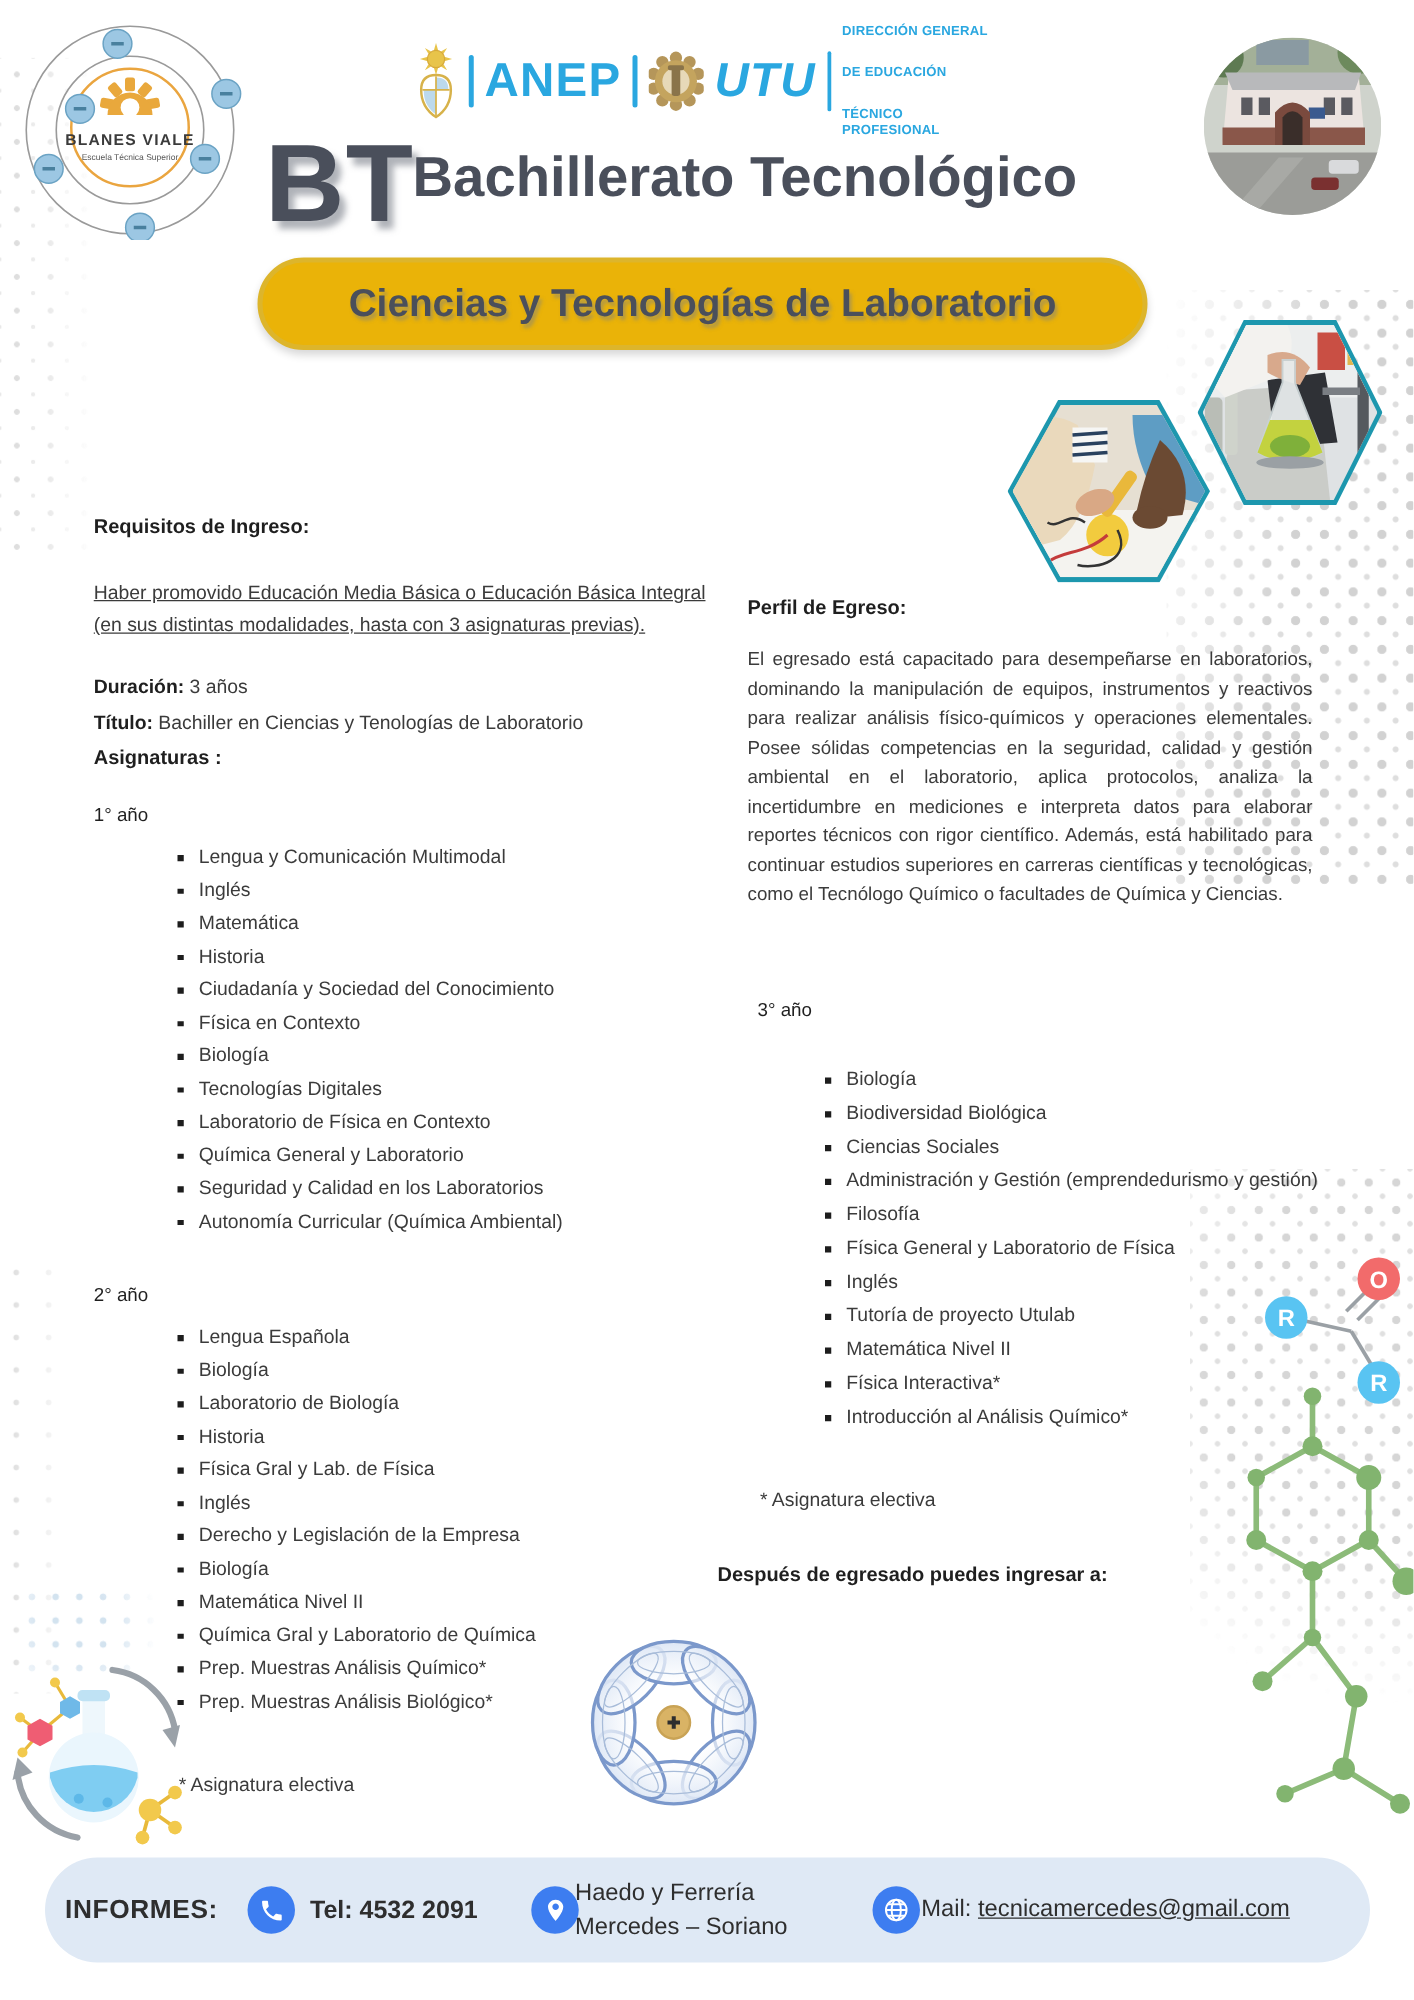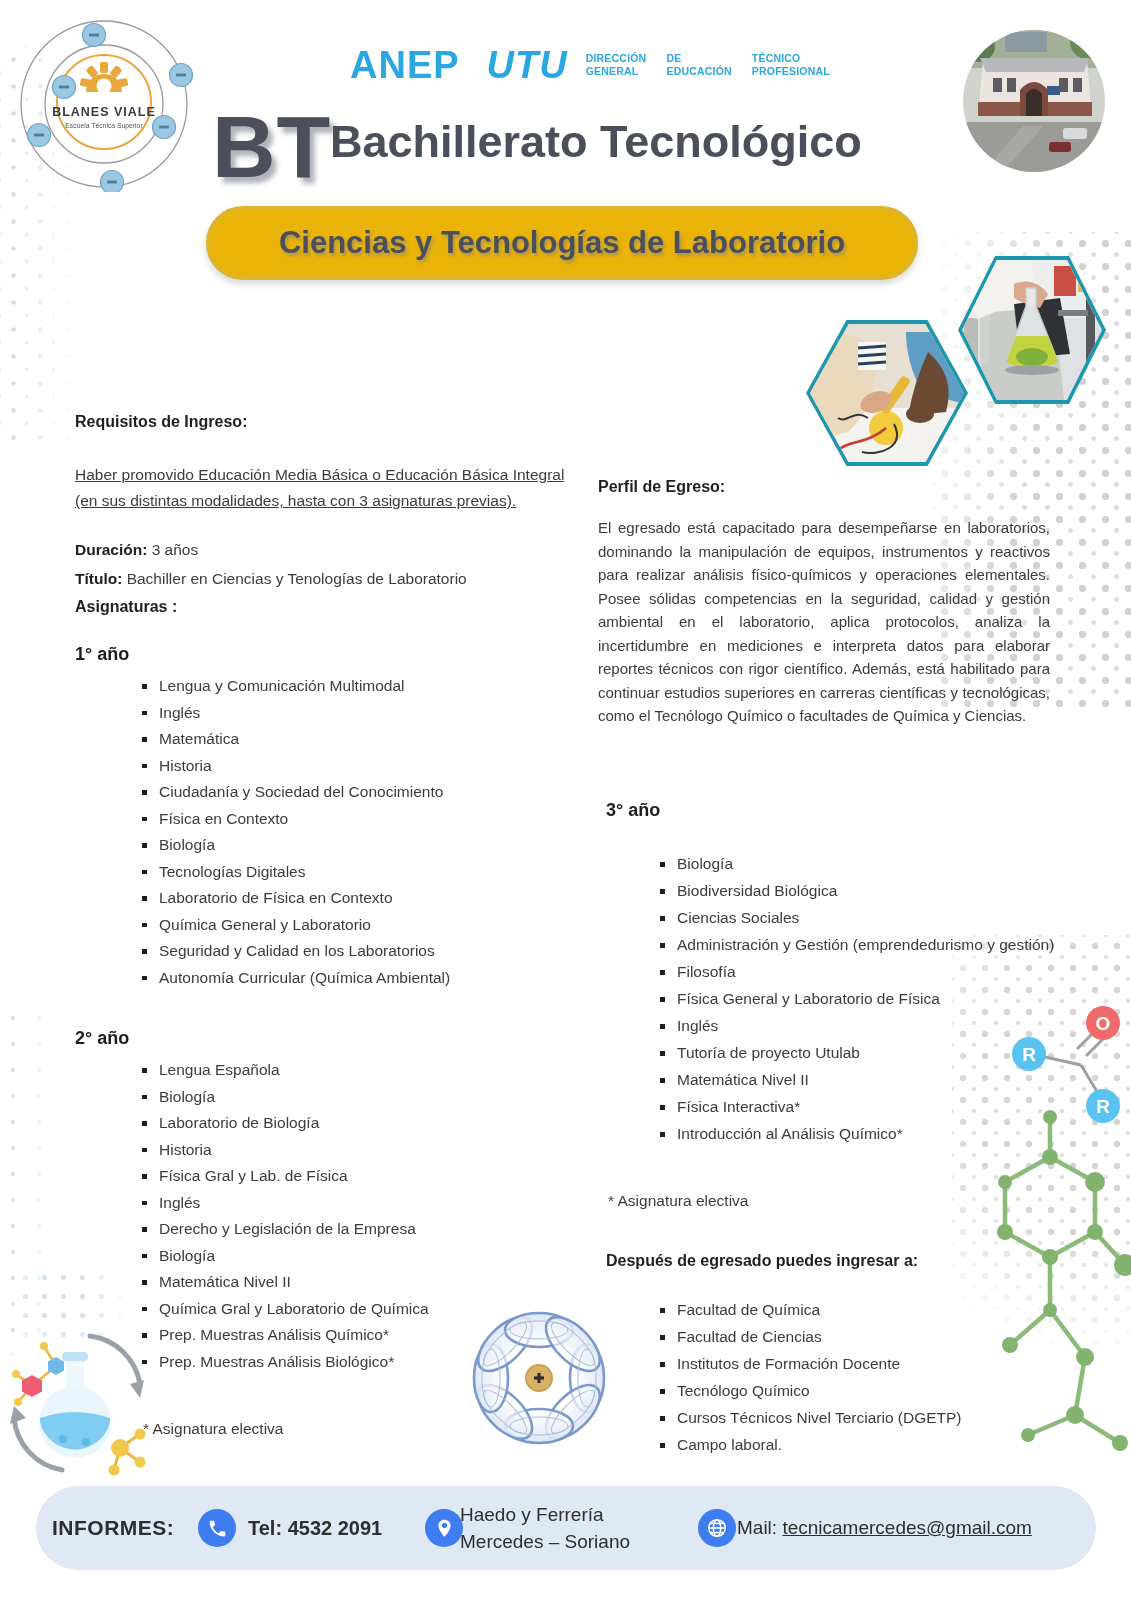--- a/index.html
+++ b/index.html
@@ -41,21 +41,21 @@
     background-size:19px 19px;
     -webkit-mask-image:radial-gradient(circle at 40% 40%,#000 35%,transparent 80%);
             mask-image:radial-gradient(circle at 40% 40%,#000 35%,transparent 80%);}
 
   
   .gov-bar{left:332px;top:28px;width:470px;height:74px;display:flex;align-items:center;gap:9px;}
   .gov-sep{width:4px;height:42px;border-radius:2px;background:var(--brand-blue);}
   .gov-vline{width:3px;height:48px;border-radius:2px;background:var(--brand-blue);}
   .anep-word{font-size:38px;font-weight:800;color:var(--brand-blue);letter-spacing:1px;}
   .utu-word{font-size:38px;font-weight:800;color:var(--brand-blue);letter-spacing:1px;font-style:italic;}
-  .dgetp{display:flex;flex-direction:row;justify-content:center;gap:20px;}
+  .dgetp{display:flex;flex-direction:column;justify-content:center;gap:20px;}
   .dgetp span{font-size:10.5px;font-weight:700;color:var(--brand-blue);line-height:13px;letter-spacing:.2px;}
 
   
   .bt-abbr{left:212px;top:96px;font-size:88px;font-weight:800;color:var(--title-slate);
            text-shadow:5px 6px 5px rgba(110,115,125,.55);letter-spacing:1px;}
   .bt-title{left:330px;top:116px;font-size:45px;font-weight:700;color:var(--title-slate);}
 
   .pill{left:206px;top:206px;width:704px;height:66px;background:#eab308;border:4px solid var(--pill-gold);
         border-radius:38px;display:flex;align-items:center;justify-content:center;
         box-shadow:0 4px 7px rgba(0,0,0,.16);}
@@ -63,21 +63,21 @@
              text-shadow:2px 3px 3px rgba(120,125,135,.5);}
 
   
   .hex{clip-path:polygon(25% 0%,75% 0%,100% 50%,75% 100%,25% 100%,0% 50%);}
   .hex-outer{background:var(--hex-teal);}
   .hex-inner{position:absolute;left:4px;top:4px;right:4px;bottom:4px;overflow:hidden;}
 
   
   .h-bold{font-size:16px;font-weight:700;color:#1f1f1f;}
   .body-txt{font-size:15.5px;color:var(--text-dark);line-height:26px;}
-  .year-h{font-size:18px;font-weight:700;color:#1f1f1f;}
+  .year-h{font-size:15px;font-weight:400;color:#1f1f1f;}
   ul.subjects{list-style:none;margin:0;padding:0;}
   ul.subjects li{position:relative;padding-left:17px;font-size:15.5px;color:var(--text-dark);
                  line-height:16px;margin-bottom:10.5px;}
   ul.subjects.wide li{margin-bottom:11px;}
   ul.subjects li::before{content:"";position:absolute;left:0;top:6px;width:4.5px;height:4.5px;background:#1d1d1d;}
   .inline-label{font-weight:700;color:#1f1f1f;}
   .justify{text-align:justify;}
   .note{font-size:15.5px;color:var(--text-dark);}
 
   
@@ -349,30 +349,21 @@
       <li>Física General y Laboratorio de Física</li>
       <li>Inglés</li>
       <li>Tutoría de proyecto Utulab</li>
       <li>Matemática Nivel II</li>
       <li>Física Interactiva*</li>
       <li>Introducción al Análisis Químico*</li>
     </ul>
 
   <div class="abs note" style="left:608px;top:1192px;">* Asignatura electiva</div>
 
-  <div class="abs h-bold" style="left:606px;top:1252px;">Después de egresado puedes ingresar a:</div>
-  <ul class="abs subjects wide" style="left:660px;top:1302px;">
-
-  <li>Facultad de Química</li>
-      <li>Facultad de Ciencias</li>
-      <li>Institutos de Formación Docente</li>
-      <li>Tecnólogo Químico</li>
-      <li>Cursos Técnicos Nivel Terciario (DGETP)</li>
-      <li>Campo laboral.</li>
-    </ul>
+  <div class="abs h-bold" style="left:574px;top:1252px;">Después de egresado puedes ingresar a:</div>
 
   <div class="abs" style="left:2px;top:1322px;width:160px;height:160px;">
     <svg width="160" height="160" viewBox="0 0 160 160">
       <path d="M88,14 A58,58 0 0 1 138,62" fill="none" stroke="#9aa1a8" stroke-width="5" stroke-linecap="round"></path>
       <polygon points="142,58 138,76 128,62" fill="#9aa1a8"></polygon>
       <path d="M60,148 A58,58 0 0 1 12,96" fill="none" stroke="#9aa1a8" stroke-width="5" stroke-linecap="round"></path>
       <polygon points="8,102 12,84 24,96" fill="#9aa1a8"></polygon>
       <g>
         <line x1="30" y1="64" x2="54" y2="44" stroke="#e8b93a" stroke-width="2.5"></line>
         <line x1="30" y1="64" x2="14" y2="52" stroke="#e8b93a" stroke-width="2.5"></line>

